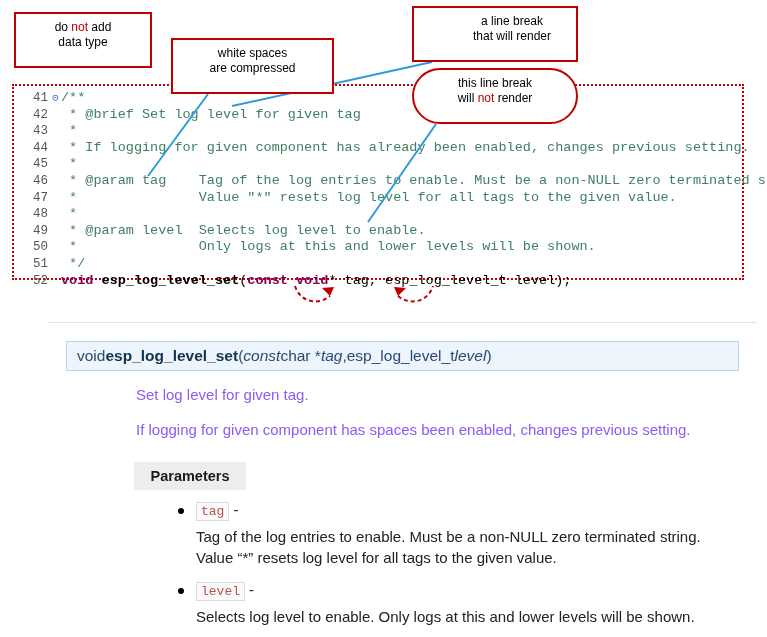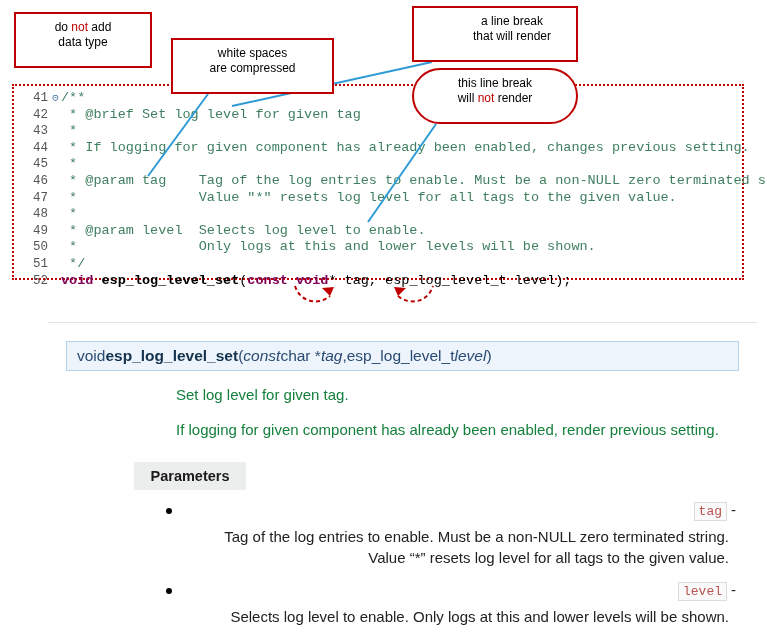--- a/index.html
+++ b/index.html
@@ -129,23 +129,22 @@
     color: #2a4b73;
   }
   #sig-bar .sig-kw { color: #2a4b73; }
   #sig-bar .sig-name { font-weight: bold; color: #14334f; }
   #sig-bar .sig-it { font-style: italic; color: #2a4b73; }
 
   .doc-para {
     position: absolute;
     left: 88px;
     font-size: 15px;
-    color: #15803d;
+    color: #8b5cf6;
     line-height: 1.35;
-    margin-left: 40px;
   }
   #doc-p1 { top: 62px; width: 560px; }
   #doc-p2 { top: 97px; width: 600px; }
 
   #param-header {
     position: absolute;
     left: 86px;
     top: 139px;
     width: 112px;
     height: 28px;
@@ -153,23 +152,22 @@
     display: flex;
     align-items: center;
     justify-content: center;
     font-size: 14.5px;
     font-weight: bold;
     color: #1a1a1a;
   }
 
   .param-item {
     position: absolute;
-    left: 118px;
+    left: 130px;
     width: 570px;
-    text-align: right;
   }
   .bullet {
     position: absolute;
     left: 0px;
     top: 7px;
     width: 6px;
     height: 6px;
     background: #000000;
     border-radius: 50%;
   }
@@ -287,21 +285,21 @@
         <span class="sig-it">const</span>
         <span class="sig-kw"> char *</span>
         <span class="sig-it">tag</span>
         <span class="sig-kw">, </span>
         <span class="sig-kw">esp_log_level_t </span>
         <span class="sig-it">level</span>
         <span class="sig-kw">)</span>
     </div>
 
     <div class="doc-para" id="doc-p1">Set log level for given tag.</div>
-    <div class="doc-para" id="doc-p2">If logging for given component has already been enabled, render previous setting.</div>
+    <div class="doc-para" id="doc-p2">If logging for given component has spaces been enabled, changes previous setting.</div>
 
     <div id="param-header">Parameters</div>
 
     <div class="param-item" id="param-tag">
       <span class="bullet"></span>
       <span class="param-code">tag</span><span class="param-dash">-</span>
       <div class="param-desc">Tag of the log entries to enable. Must be a non-NULL zero terminated string. Value “*” resets log level for all tags to the given value.</div>
     </div>
 
     <div class="param-item" id="param-level">

